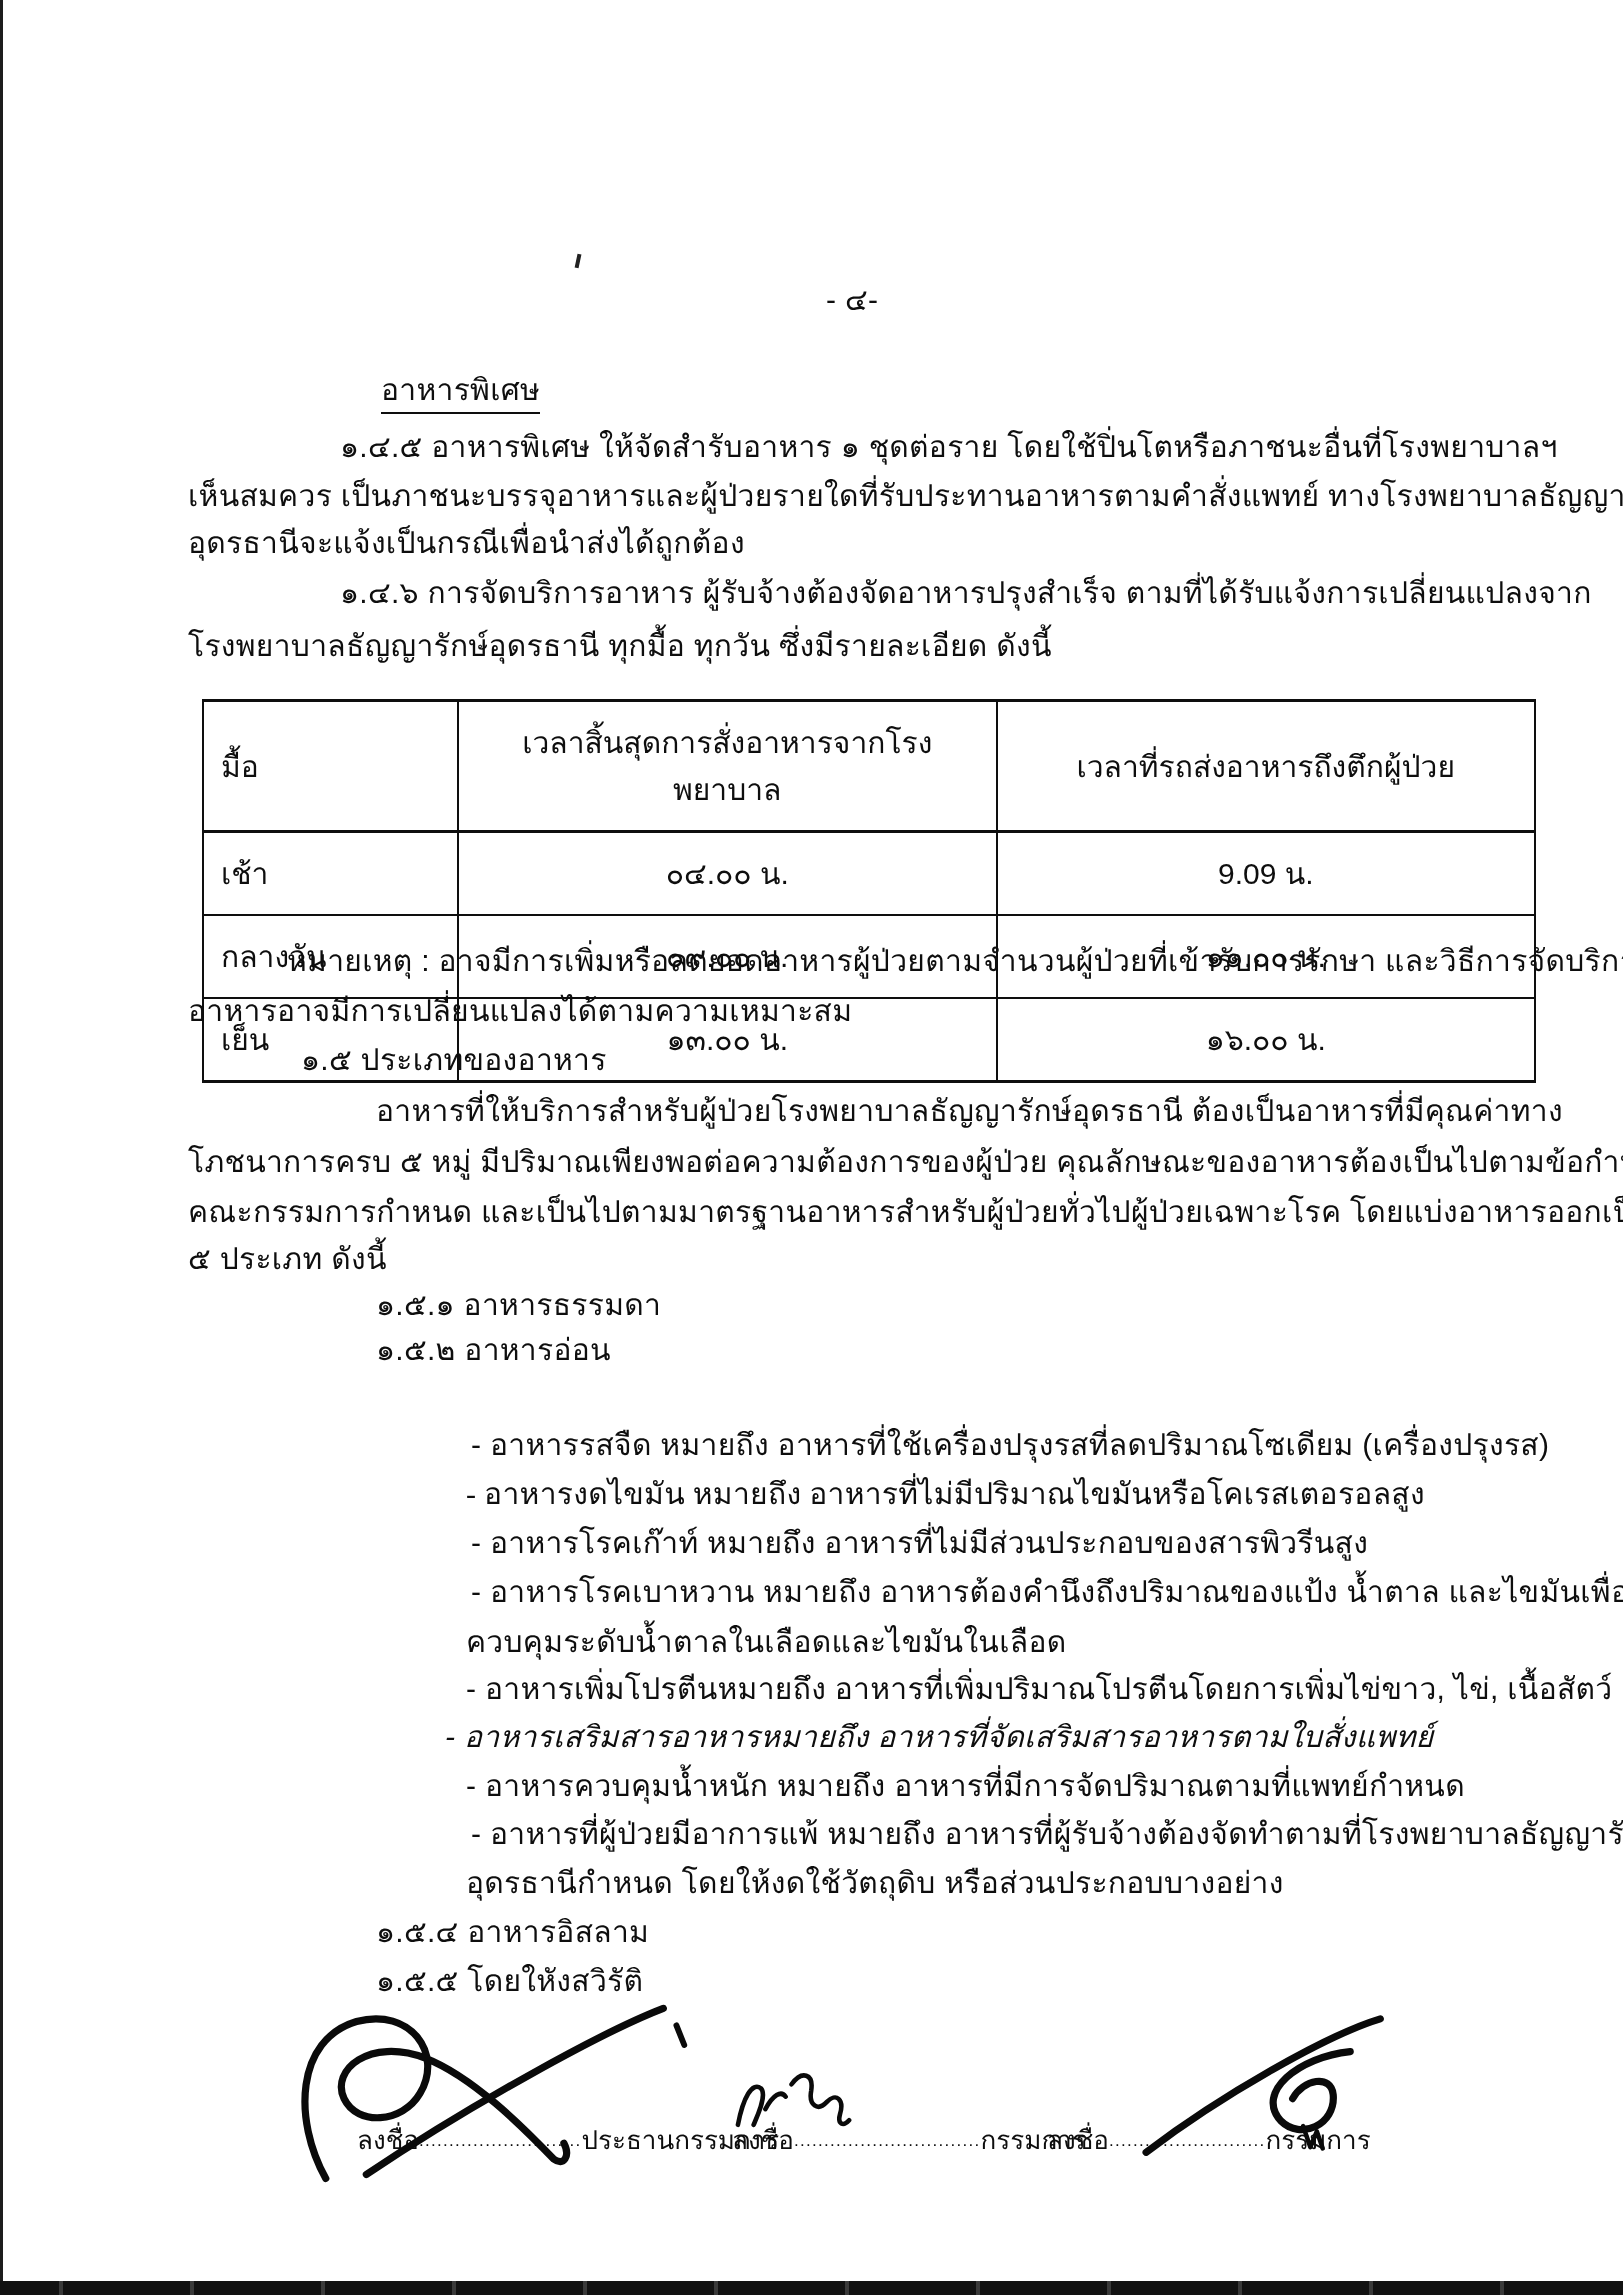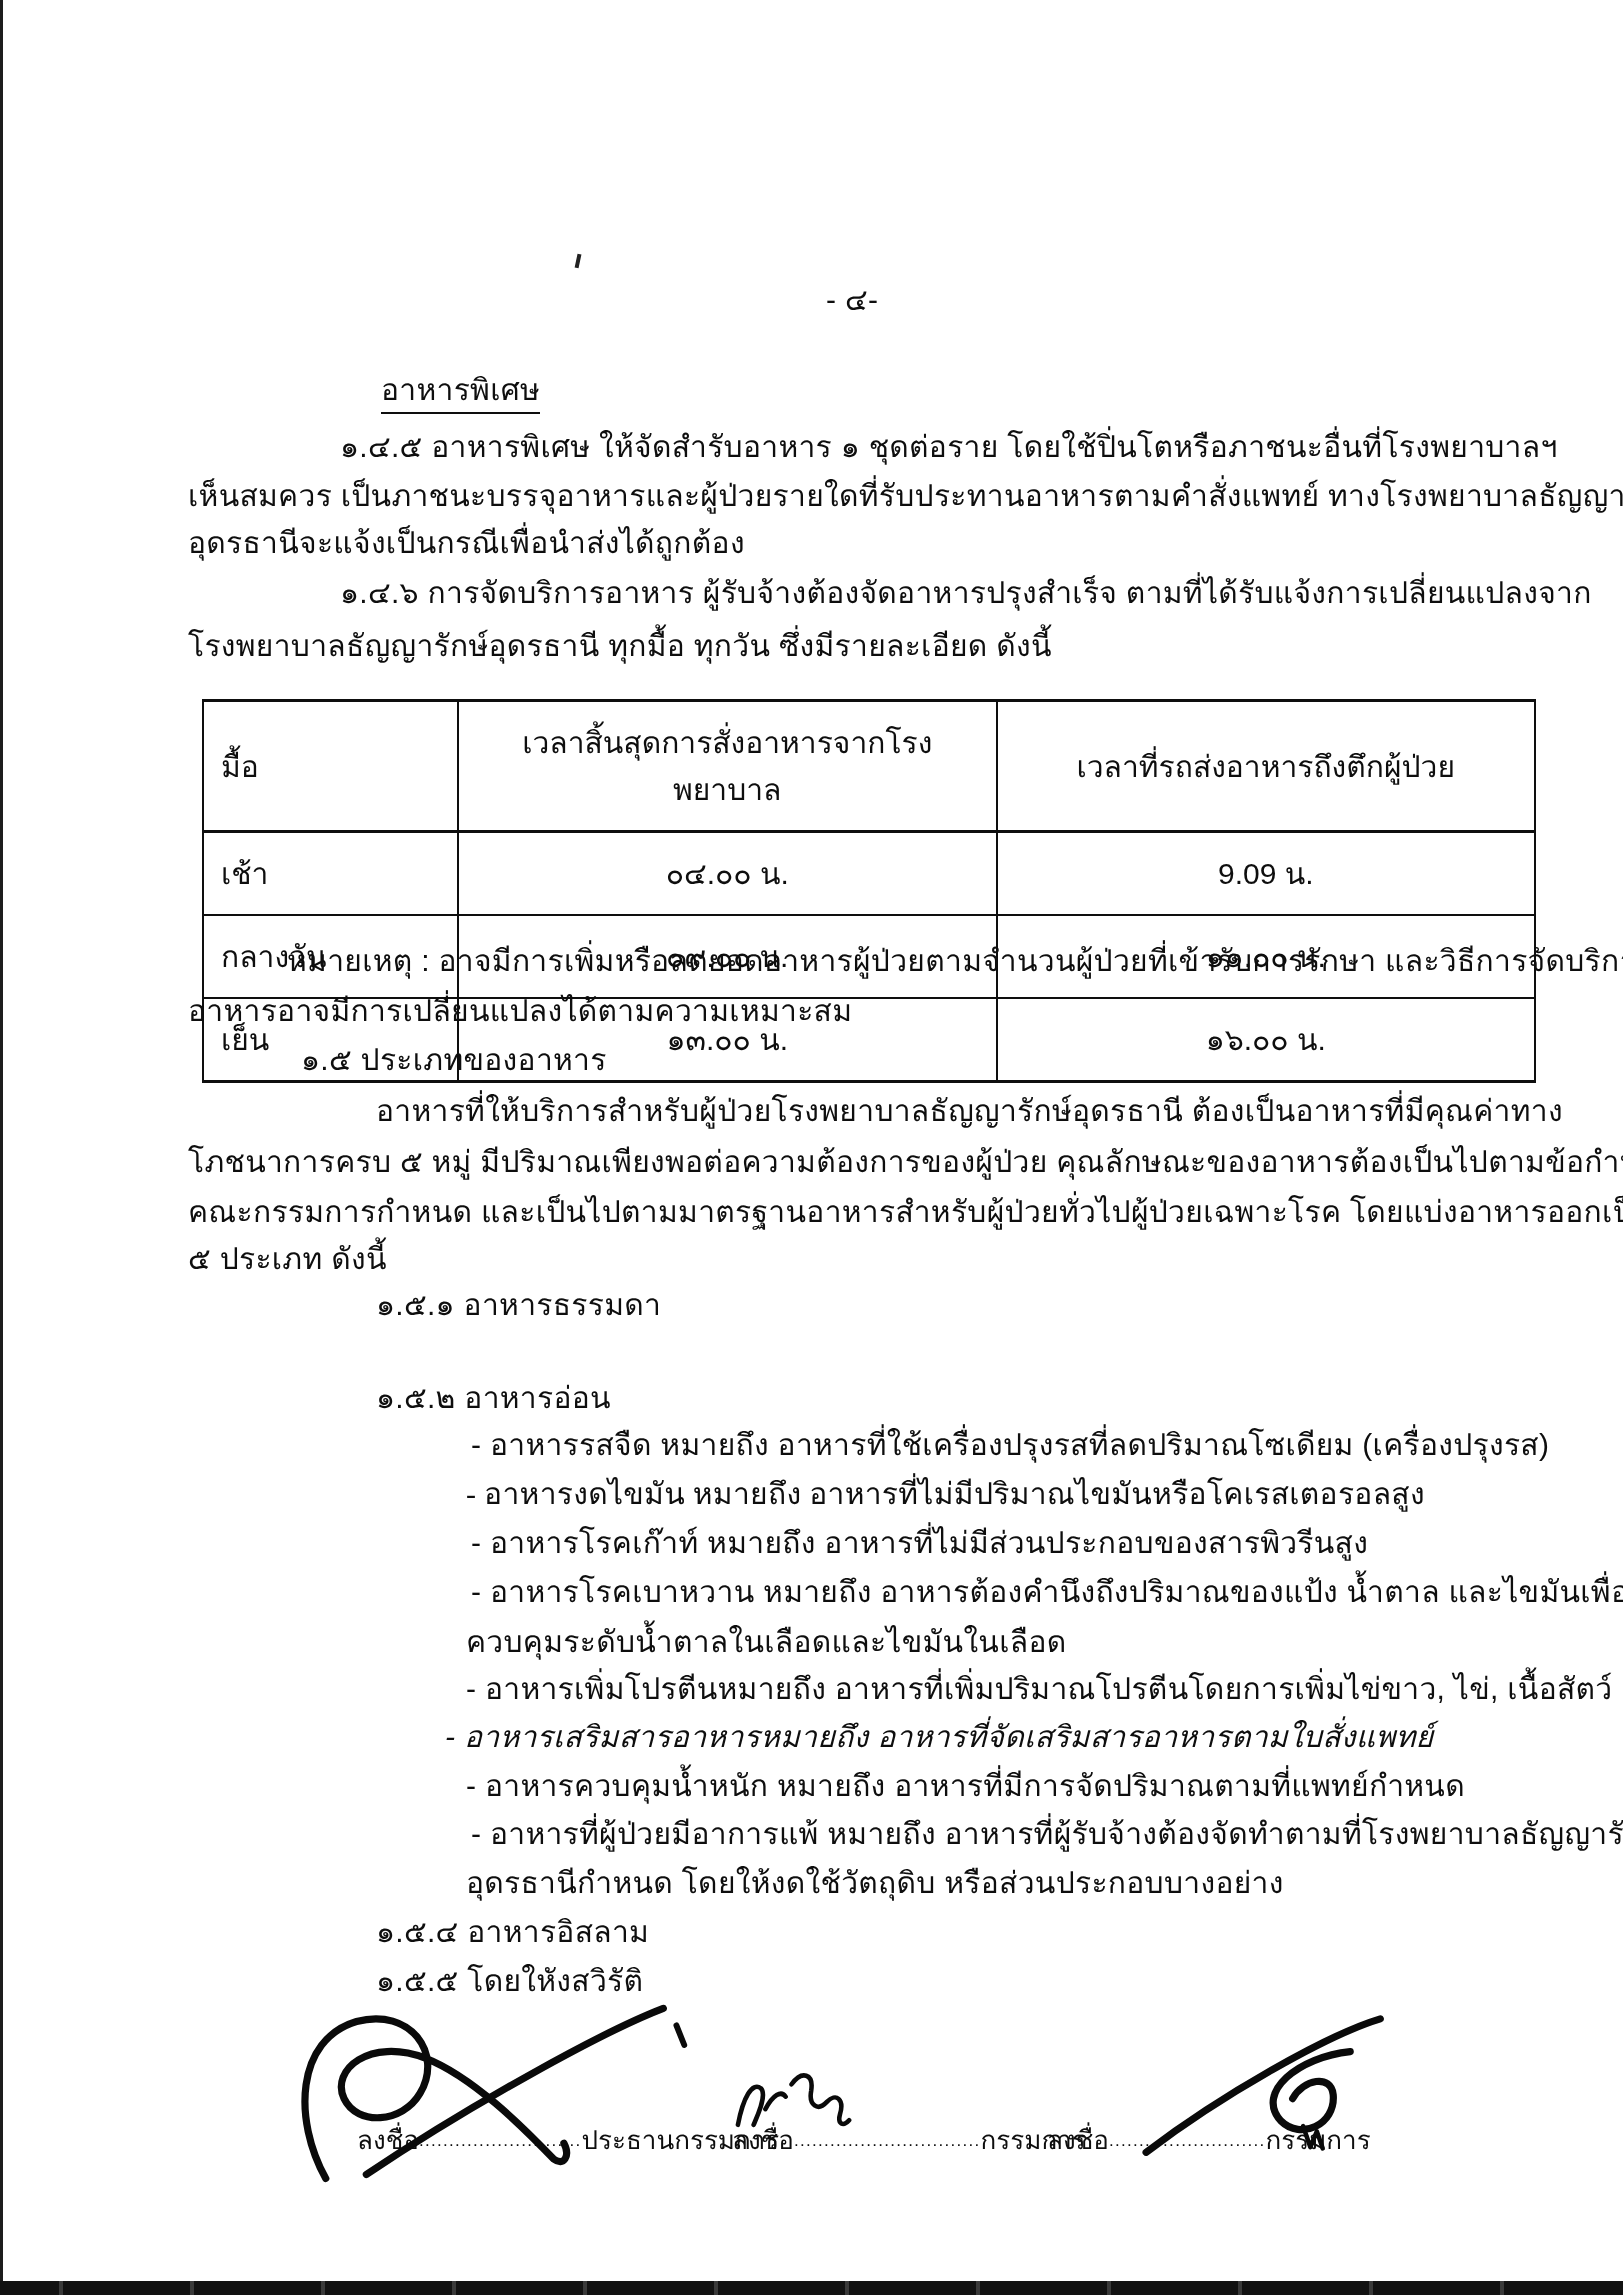--- a/index.html
+++ b/index.html
@@ -106,21 +106,21 @@
   <div class="ln" style="left:188px;top:991px;">อาหารอาจมีการเปลี่ยนแปลงได้ตามความเหมาะสม</div>
 
   <div class="ln" style="left:301px;top:1040px;">๑.๕ ประเภทของอาหาร</div>
 
   <div class="ln" style="left:376px;top:1091px;">อาหารที่ให้บริการสำหรับผู้ป่วยโรงพยาบาลธัญญารักษ์อุดรธานี ต้องเป็นอาหารที่มีคุณค่าทาง</div>
   <div class="ln" style="left:188px;top:1142px;">โภชนาการครบ ๕ หมู่ มีปริมาณเพียงพอต่อความต้องการของผู้ป่วย คุณลักษณะของอาหารต้องเป็นไปตามข้อกำหนดที่</div>
   <div class="ln" style="left:188px;top:1192px;">คณะกรรมการกำหนด และเป็นไปตามมาตรฐานอาหารสำหรับผู้ป่วยทั่วไปผู้ป่วยเฉพาะโรค โดยแบ่งอาหารออกเป็น</div>
   <div class="ln" style="left:188px;top:1239px;">๕ ประเภท ดังนี้</div>
 
   <div class="ln" style="left:376px;top:1285px;">๑.๕.๑ อาหารธรรมดา</div>
-  <div class="ln" style="left:376px;top:1330px;margin-top:48px;">๑.๕.๒ อาหารอ่อน</div>
+  <div class="ln" style="left:376px;top:1330px;">๑.๕.๒ อาหารอ่อน</div>
 
   <div class="ln" style="left:471px;top:1425px;">- อาหารรสจืด หมายถึง อาหารที่ใช้เครื่องปรุงรสที่ลดปริมาณโซเดียม (เครื่องปรุงรส)</div>
   <div class="ln" style="left:466px;top:1474px;font-family:Liberation Serif, serif;">- อาหารงดไขมัน หมายถึง อาหารที่ไม่มีปริมาณไขมันหรือโคเรสเตอรอลสูง</div>
   <div class="ln" style="left:471px;top:1523px;">- อาหารโรคเก๊าท์ หมายถึง อาหารที่ไม่มีส่วนประกอบของสารพิวรีนสูง</div>
   <div class="ln" style="left:471px;top:1572px;">- อาหารโรคเบาหวาน หมายถึง อาหารต้องคำนึงถึงปริมาณของแป้ง น้ำตาล และไขมันเพื่อ</div>
   <div class="ln" style="left:466px;top:1622px;">ควบคุมระดับน้ำตาลในเลือดและไขมันในเลือด</div>
   <div class="ln" style="left:466px;top:1669px;">- อาหารเพิ่มโปรตีนหมายถึง อาหารที่เพิ่มปริมาณโปรตีนโดยการเพิ่มไข่ขาว, ไข่, เนื้อสัตว์ อื่นๆ</div>
   <div class="ln" style="left:445px;top:1717px;font-style:italic;">- อาหารเสริมสารอาหารหมายถึง อาหารที่จัดเสริมสารอาหารตามใบสั่งแพทย์</div>
   <div class="ln" style="left:466px;top:1766px;">- อาหารควบคุมน้ำหนัก หมายถึง อาหารที่มีการจัดปริมาณตามที่แพทย์กำหนด</div>
   <div class="ln" style="left:471px;top:1814px;">- อาหารที่ผู้ป่วยมีอาการแพ้ หมายถึง อาหารที่ผู้รับจ้างต้องจัดทำตามที่โรงพยาบาลธัญญารักษ์</div>

